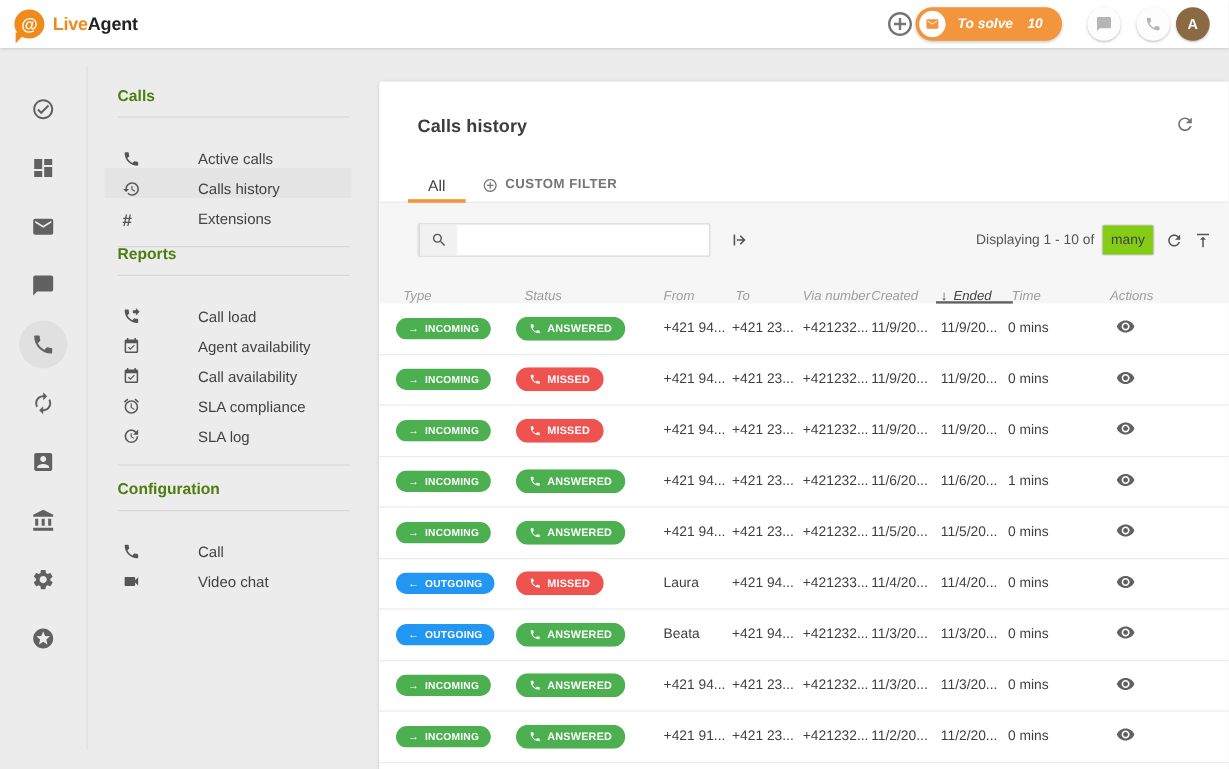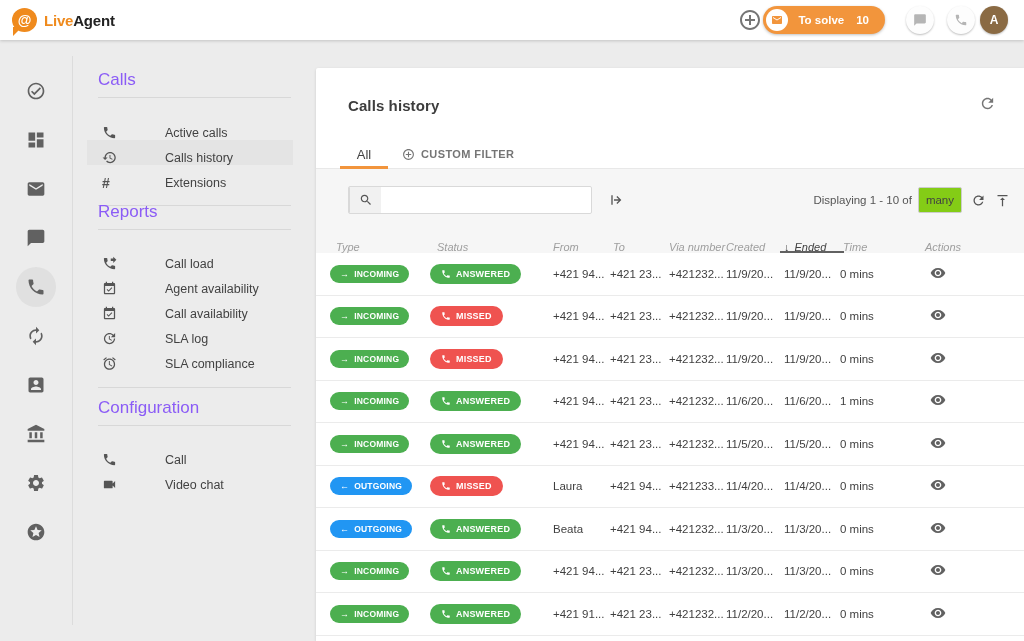--- a/index.html
+++ b/index.html
@@ -12,41 +12,41 @@
   .logo-bubble { position:relative; width:25px; height:24px; background:var(--logo-orange); border-radius:50% 50% 50% 50%;
                  color:#fff; font-weight:700; font-size:14px; display:flex; align-items:center; justify-content:center; }
   .logo-bubble::after { content:""; position:absolute; left:1px; bottom:-4px; width:0; height:0;
                  border-left:9px solid var(--logo-orange); border-bottom:9px solid transparent; }
   .logo-text { font-size:15px; font-weight:700; letter-spacing:-.2px; }
   .logo-text .p1 { color:var(--logo-orange); }
   .logo-text .p2 { color:#222; }
   .topbar-right { position:absolute; right:16px; top:0; height:40px; display:flex; align-items:center; }
   .icon-plain { color:#757575; display:inline-flex; cursor:pointer; }
   .pill { height:28px; margin:0 8px 0 1px; border-radius:14px; background:var(--accent); display:flex; align-items:center;
-          padding:0 16px 0 3px; box-shadow:0 1px 3px rgba(0,0,0,.25); cursor:pointer; }
+          padding:0 16px 0 3px; box-shadow:0 1px 3px rgba(0,0,0,.25); cursor:pointer;font-style:italic; }
   .pill .env { width:22px; height:22px; background:#fff; border-radius:50%; display:flex; align-items:center; justify-content:center;
                color:var(--accent); margin-right:10px; }
   .pill .lbl { color:#fff; font-size:11.5px; font-weight:700; }
   .pill .cnt { color:#fff; font-size:11.5px; font-weight:700; margin-left:12px; }
   .circle-btn { width:28px; height:28px; border-radius:50%; background:#fdfdfd; box-shadow:0 1px 2px rgba(0,0,0,.25);
                 display:flex; align-items:center; justify-content:center; color:#b5b5b5; margin-left:13px; cursor:pointer; }
   .avatar { width:28px; height:28px; border-radius:50%; background:var(--avatar-brown); color:#fff; font-size:12px; font-weight:700;
             display:flex; align-items:center; justify-content:center; margin-left:5px; box-shadow:0 1px 2px rgba(0,0,0,.25); cursor:pointer; }
 
   
   .rail { position:absolute; left:0; top:40px; width:72px; bottom:0; display:flex; flex-direction:column; align-items:center;
           padding-top:31px; gap:9px; }
   .rail-btn { width:40px; height:40px; border-radius:50%; display:flex; align-items:center; justify-content:center;
               color:#616161; cursor:pointer; }
   .rail-btn.active { background:#e0e0e0; }
   .rail-divider { position:absolute; left:72px; top:56px; bottom:16px; width:1px; background:#dcdcdc; }
 
   
   .sidenav { position:absolute; left:73px; top:40px; width:243px; bottom:0; }
-  .nav-heading { margin:0 0 0 25px; height:12px; line-height:12px; font-size:17px; font-weight:400; color:#8b5cf6; }
+  .nav-heading { margin:0 0 0 25px; height:12px; line-height:12px; font-size:13px; font-weight:700; color:#4d7c0f; }
   .nav-divider { height:1px; background:#d8d8d8; margin:0 25px; }
   .nav-item { height:25px; margin:0 23px 0 14px; display:flex; align-items:flex-end; padding-left:15px; cursor:pointer;
               color:#424242; font-size:12.5px;gap:36px; }
   .nav-item .nicon { width:15px; height:15px; color:#555; margin-right:12px; display:inline-flex; }
   .nav-item.active { background:#e4e4e4; }
   .hash-glyph { font-size:14px; font-weight:700; color:#555; width:15px; text-align:center; }
 
   
   .card { position:absolute; left:316px; top:68px; right:0; bottom:0; background:#fff; border-radius:2px 0 0 0;
           box-shadow:0 1px 3px rgba(0,0,0,.15); overflow:hidden; }
@@ -258,32 +258,32 @@
       <span class="nicon">
         <svg width="15" height="15" viewBox="0 0 24 24" fill="currentColor">
           <path d="M16.53 11.06 15.47 10l-4.88 4.88-2.12-2.12-1.06 1.06L10.59 17l5.94-5.94zM19 3h-1V1h-2v2H8V1H6v2H5c-1.11 0-2 .9-2 2v14c0 1.1.89 2 2 2h14c1.1 0 2-.9 2-2V5c0-1.1-.9-2-2-2zm0 16H5V8h14v11z"></path>
         </svg>
       </span>
       <span>Call availability</span>
     </div>
     <div class="nav-item">
       <span class="nicon">
         <svg width="15" height="15" viewBox="0 0 24 24" fill="currentColor">
+          <path d="M22 5.72l-4.6-3.86-1.29 1.53 4.6 3.86L22 5.72zM7.88 3.39 6.6 1.86 2 5.71l1.29 1.53 4.59-3.85zM12.5 8H11v6l4.75 2.85.75-1.23-4-2.37V8zM12 4c-4.97 0-9 4.03-9 9s4.02 9 9 9c4.97 0 9-4.03 9-9s-4.03-9-9-9zm0 16c-3.87 0-7-3.13-7-7s3.13-7 7-7 7 3.13 7 7-3.13 7-7 7z"></path>
+        </svg>
+      </span>
+      <span>SLA compliance</span>
+    </div>
+    <div class="nav-item">
+      <span class="nicon">
+        <svg width="15" height="15" viewBox="0 0 24 24" fill="currentColor">
           <path d="M21 10.12h-6.78l2.74-2.82c-2.73-2.7-7.15-2.8-9.88-.1-2.73 2.71-2.73 7.08 0 9.79s7.15 2.71 9.88 0C18.32 15.65 19 14.08 19 12.1h2c0 1.98-.88 4.55-2.64 6.29-3.51 3.48-9.21 3.48-12.72 0-3.5-3.47-3.53-9.11-.02-12.58s9.14-3.47 12.65 0L21 3v7.12zM12.5 8v4.25l3.5 2.08-.72 1.21L11 13V8h1.5z"></path>
         </svg>
       </span>
       <span>SLA log</span>
-    </div>
-    <div class="nav-item">
-      <span class="nicon">
-        <svg width="15" height="15" viewBox="0 0 24 24" fill="currentColor">
-          <path d="M22 5.72l-4.6-3.86-1.29 1.53 4.6 3.86L22 5.72zM7.88 3.39 6.6 1.86 2 5.71l1.29 1.53 4.59-3.85zM12.5 8H11v6l4.75 2.85.75-1.23-4-2.37V8zM12 4c-4.97 0-9 4.03-9 9s4.02 9 9 9c4.97 0 9-4.03 9-9s-4.03-9-9-9zm0 16c-3.87 0-7-3.13-7-7s3.13-7 7-7 7 3.13 7 7-3.13 7-7 7z"></path>
-        </svg>
-      </span>
-      <span>SLA compliance</span>
     </div>
     <div class="nav-divider" style="margin-top: 16px;"></div>
     <div class="nav-heading" style="margin-top: 14px;">Configuration</div>
     <div class="nav-divider" style="margin-top: 11px;"></div>
     <div class="nav-item" style="margin-top: 16px;">
       <span class="nicon">
         <svg width="15" height="15" viewBox="0 0 24 24" fill="currentColor">
           <path d="M6.62 10.79c1.44 2.83 3.76 5.14 6.59 6.59l2.2-2.2c.27-.27.67-.36 1.02-.24 1.12.37 2.33.57 3.57.57.55 0 1 .45 1 1V20c0 .55-.45 1-1 1-9.39 0-17-7.61-17-17 0-.55.45-1 1-1h3.5c.55 0 1 .45 1 1 0 1.25.2 2.45.57 3.57.11.35.03.74-.25 1.02l-2.2 2.2z"></path>
         </svg>
       </span>

